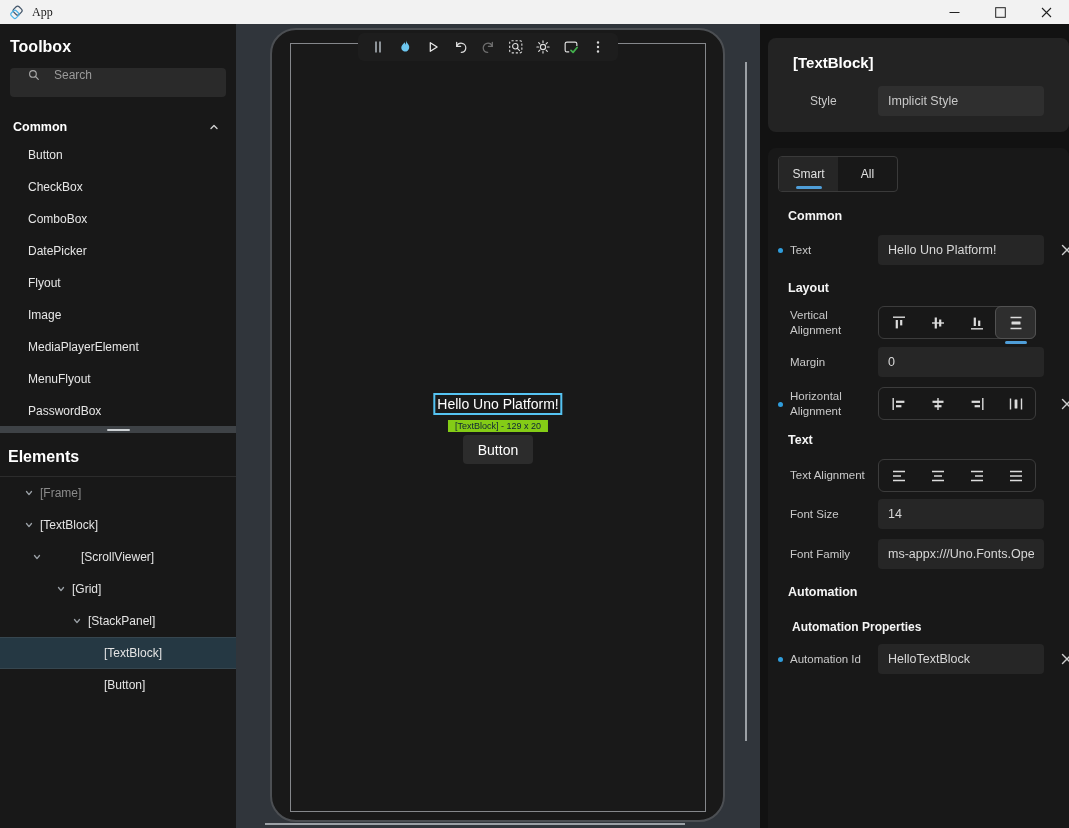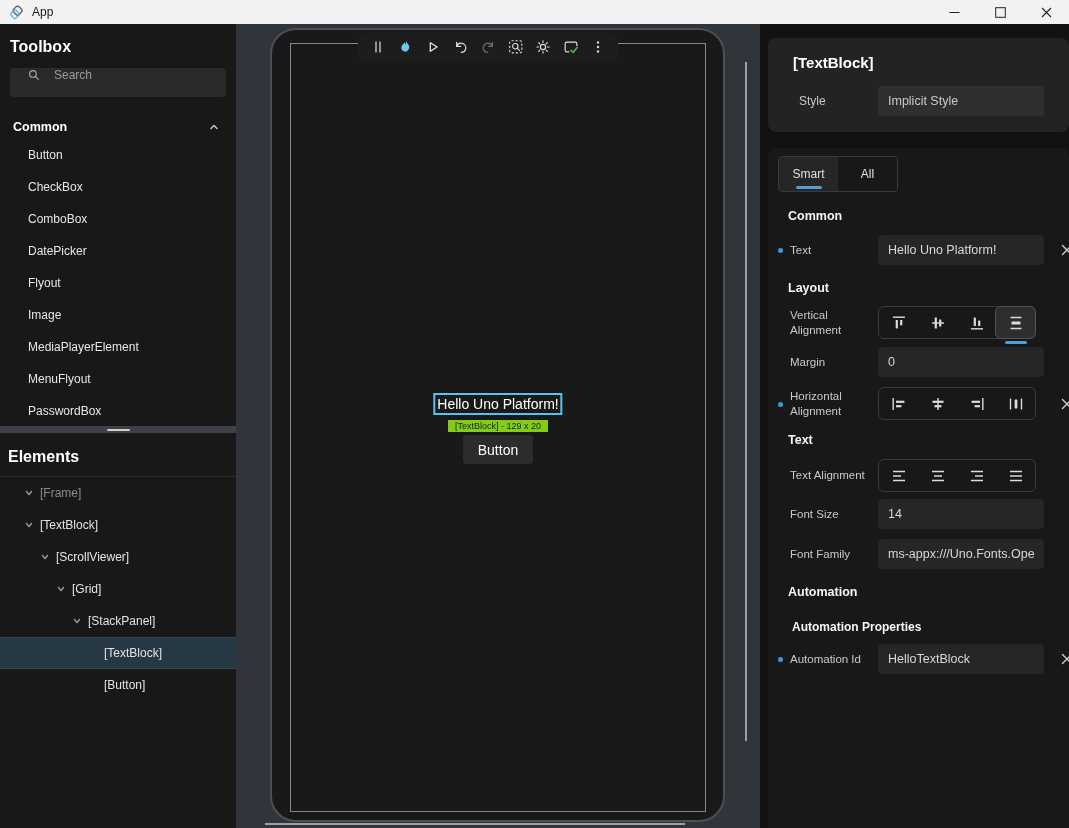--- a/index.html
+++ b/index.html
@@ -1,20 +1,20 @@
 <!DOCTYPE html>
 <html><head>
 <meta charset="utf-8">
 <style>
   * { margin:0; padding:0; box-sizing:border-box; }
   html,body { width:1069px; height:828px; overflow:hidden; background:#121212;
     font-family:"Liberation Sans", sans-serif; }
 
   
-  .titlebar { height:24px; background:#f2f2f2; display:flex; align-items:center; }
+  .titlebar { height:24px; background:#f2f2f2; display:flex; align-items:center;font-family:Liberation Serif, serif; }
   .tb-logo { margin-left:9px; display:flex; }
   .tb-title { margin-left:8px; font-size:12px; color:#191919; }
   .tb-spacer { flex:1; }
   .win-btn { width:46px; height:24px; display:flex; align-items:center; justify-content:center; }
 
   
   .main { display:flex; height:804px; }
 
   
   .sidebar { width:236px; flex-shrink:0; background:#181818; display:flex; flex-direction:column; }
@@ -63,21 +63,21 @@
     width:70px; height:29px; background:#2c2c2c; border-radius:4px; color:#ffffff; font-size:14px;
     display:flex; align-items:center; justify-content:center; z-index:1; }
   .v-scroll { position:absolute; left:509px; top:38px; width:2px; height:679px; background:#9ba0a5; }
   .h-scroll { position:absolute; left:29px; top:799px; width:420px; height:2px; background:#9ba0a5; }
 
   
   .inspector { width:309px; flex-shrink:0; background:#121212; display:flex; flex-direction:column;
     padding:14px 0 0 8px; }
   .header-card { position:relative; height:94px; flex-shrink:0; background:#232323; border-radius:8px; }
   .insp-title { position:absolute; left:25px; top:16px; font-size:15px; font-weight:bold; color:#ffffff; }
-  .style-label { position:absolute; left:31px; top:56px; font-size:12px; color:#c9c9c9; }
+  .style-label { position:absolute; left:42px; top:56px; font-size:12px; color:#c9c9c9; }
   .style-input { position:absolute; left:110px; top:48px; width:166px; height:30px; background:#2f2f2f;
     border:none; border-radius:4px; color:#c9c9c9; font-size:12.5px; padding:0 10px; outline:none;
     font-family:inherit; }
   .props-card { margin-top:16px; flex:1; background:#181818; border-radius:8px 8px 0 0; }
   .tabs { margin:8px 0 0 10px; width:120px; height:36px; border:1px solid #3a3a3a; border-radius:4px;
     display:flex; }
   .tab { flex:1; display:flex; align-items:center; justify-content:center; font-size:12px;
     color:#e0e0e0; position:relative; }
   .tab.active { background:#262626; border-radius:3px 0 0 3px; }
   .tab.active::after { content:""; position:absolute; bottom:2px; left:50%; transform:translateX(-50%);
@@ -175,21 +175,21 @@
             <span class="tree-label">[Frame]</span>
           </div>
           <div class="tree-row" style="padding-left: 24px;">
             <span class="tree-chev">
               <svg width="10" height="10" viewBox="0 0 10 10">
                 <path d="M2.5 3.5 L5 6.6 L7.5 3.5" fill="none" stroke="#9aa0a6" stroke-width="1.3" stroke-linecap="round" stroke-linejoin="round"></path>
               </svg>
             </span>
             <span class="tree-label">[TextBlock]</span>
           </div>
-          <div class="tree-row" style="padding-left: 40px;">
+          <div class="tree-row" style="padding-left: 32px; gap: 33px;">
             <span class="tree-chev">
               <svg width="10" height="10" viewBox="0 0 10 10">
                 <path d="M2.5 3.5 L5 6.6 L7.5 3.5" fill="none" stroke="#9aa0a6" stroke-width="1.3" stroke-linecap="round" stroke-linejoin="round"></path>
               </svg>
             </span>
             <span class="tree-label">[ScrollViewer]</span>
           </div>
           <div class="tree-row" style="padding-left: 56px;">
             <span class="tree-chev">
               <svg width="10" height="10" viewBox="0 0 10 10">

